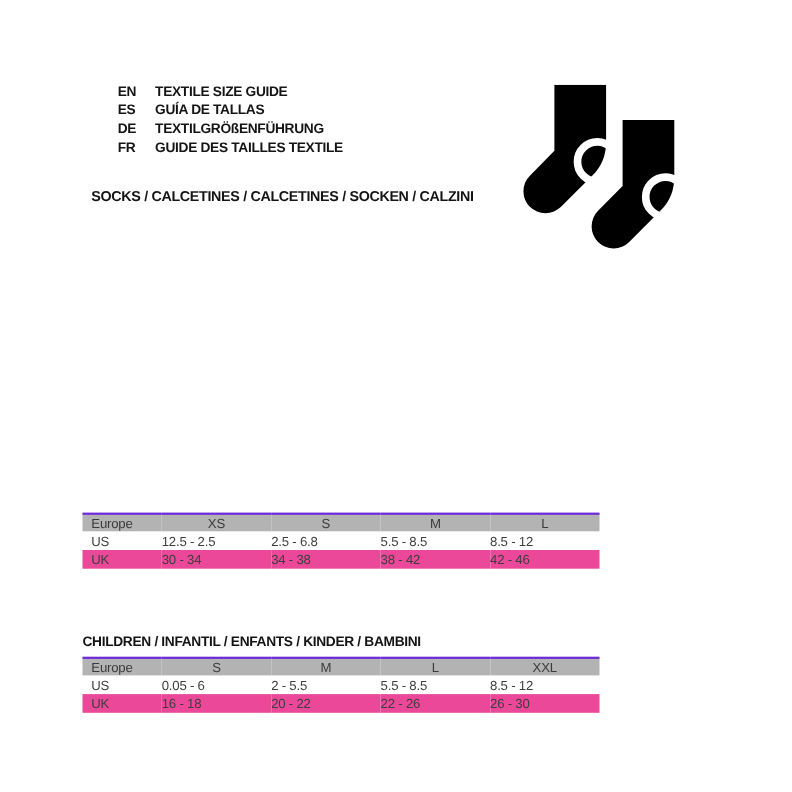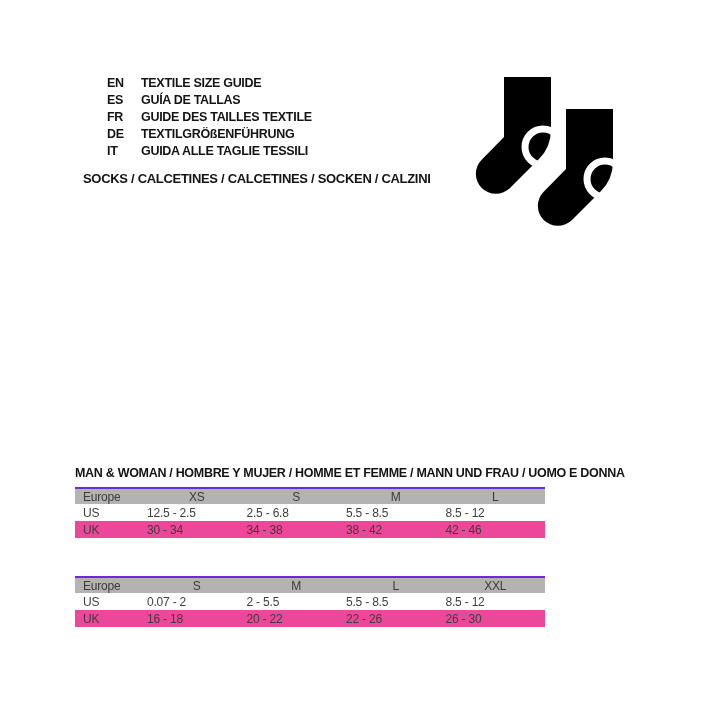--- a/index.html
+++ b/index.html
@@ -90,48 +90,43 @@
 <div id="lang-block" class="abs">
   <div class="lang-row">
     <span class="lang-code">EN</span>
     <span class="lang-label">TEXTILE SIZE GUIDE</span>
   </div>
   <div class="lang-row">
     <span class="lang-code">ES</span>
     <span class="lang-label">GUÍA DE TALLAS</span>
   </div>
   <div class="lang-row">
-    <span class="lang-code">FR</span>
-    <span class="lang-label">GUIDE DES TAILLES TEXTILE</span>
-  </div>
-  <div class="lang-row">
     <span class="lang-code">DE</span>
     <span class="lang-label">TEXTILGRÖßENFÜHRUNG</span>
   </div>
   <div class="lang-row">
-    <span class="lang-code">IT</span>
-    <span class="lang-label">GUIDA ALLE TAGLIE TESSILI</span>
+    <span class="lang-code">FR</span>
+    <span class="lang-label">GUIDE DES TAILLES TEXTILE</span>
   </div>
 </div>
 
 <div id="product-line" class="abs">SOCKS / CALCETINES / CALCETINES / SOCKEN / CALZINI</div>
 
 <svg id="socks-icon" class="abs" width="150" height="152" viewBox="0 0 150 152" aria-hidden="true">
   <g transform="translate(2,0)">
     <path d="M36,0 H83 V52 Q83,70 71,82 L42,111 A20,20 0 0 1 13.7,82.7 L36,60 Z" fill="#000000"></path>
     <circle cx="75" cy="70" r="18" fill="none" stroke="#ffffff" stroke-width="7"></circle>
   </g>
   <g transform="translate(64,32)">
     <path d="M36,0 H83 V52 Q83,70 71,82 L42,111 A20,20 0 0 1 13.7,82.7 L36,60 Z" fill="#000000"></path>
     <circle cx="75" cy="70" r="18" fill="none" stroke="#ffffff" stroke-width="7"></circle>
   </g>
 </svg>
 
 <div id="table-adults" class="abs table-wrap">
-  <div class="table-title">MAN &amp; WOMAN / HOMBRE Y MUJER / HOMME ET FEMME / MANN UND FRAU / UOMO E DONNA</div>
   <table class="size-table">
     <colgroup>
         <col class="c-label">
         <col>
         <col>
         <col>
         <col>
       </colgroup>
     <thead>
       <tr>
@@ -155,41 +150,42 @@
         <td>30 - 34</td>
         <td>34 - 38</td>
         <td>38 - 42</td>
         <td>42 - 46</td>
       </tr>
     </tbody>
   </table>
 </div>
 
 <div id="table-children" class="abs table-wrap">
+  <div class="table-title">CHILDREN / INFANTIL / ENFANTS / KINDER / BAMBINI</div>
   <table class="size-table">
     <colgroup>
         <col class="c-label">
         <col>
         <col>
         <col>
         <col>
       </colgroup>
     <thead>
       <tr>
         <th>Europe</th>
         <th>S</th>
         <th>M</th>
         <th>L</th>
         <th>XXL</th>
       </tr>
     </thead>
     <tbody>
       <tr>
         <td>US</td>
-        <td>0.07 - 2</td>
+        <td>0.05 - 6</td>
         <td>2 - 5.5</td>
         <td>5.5 - 8.5</td>
         <td>8.5 - 12</td>
       </tr>
       <tr class="alt">
         <td>UK</td>
         <td>16 - 18</td>
         <td>20 - 22</td>
         <td>22 - 26</td>
         <td>26 - 30</td>

